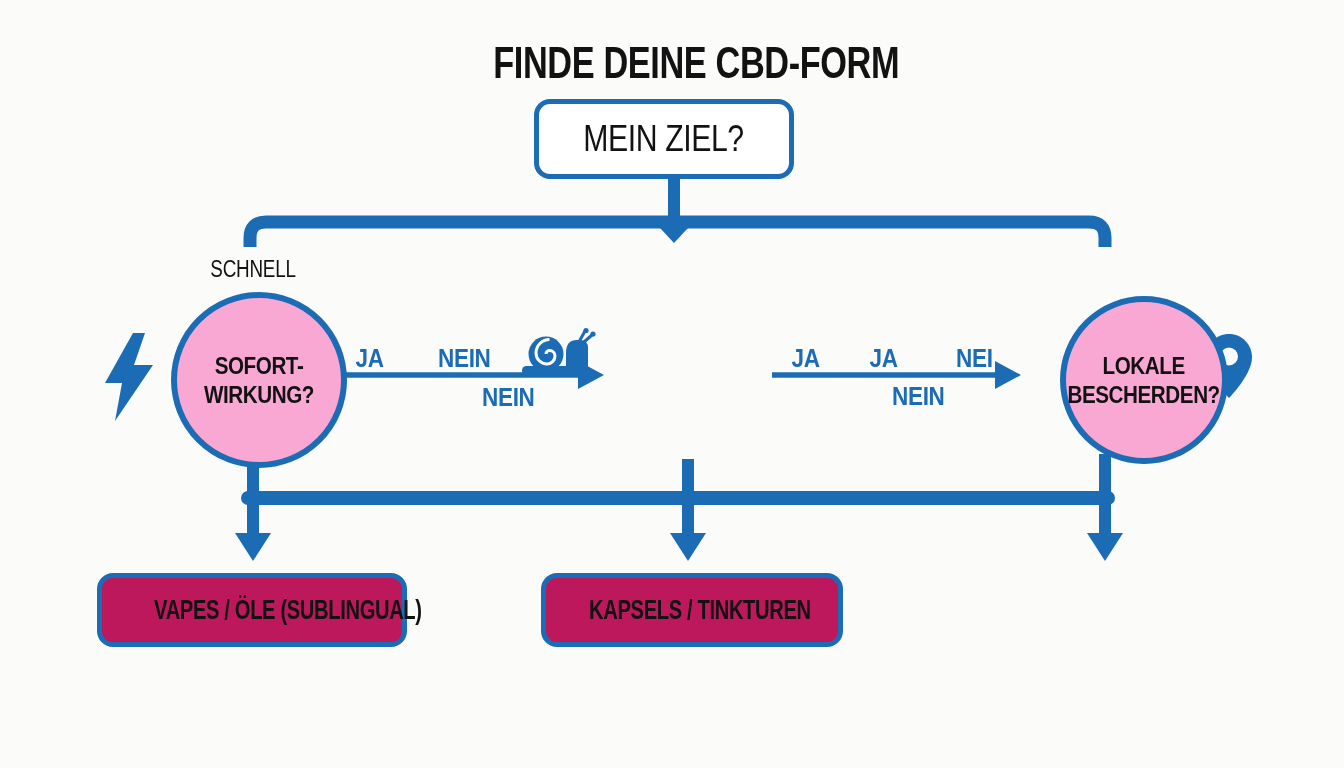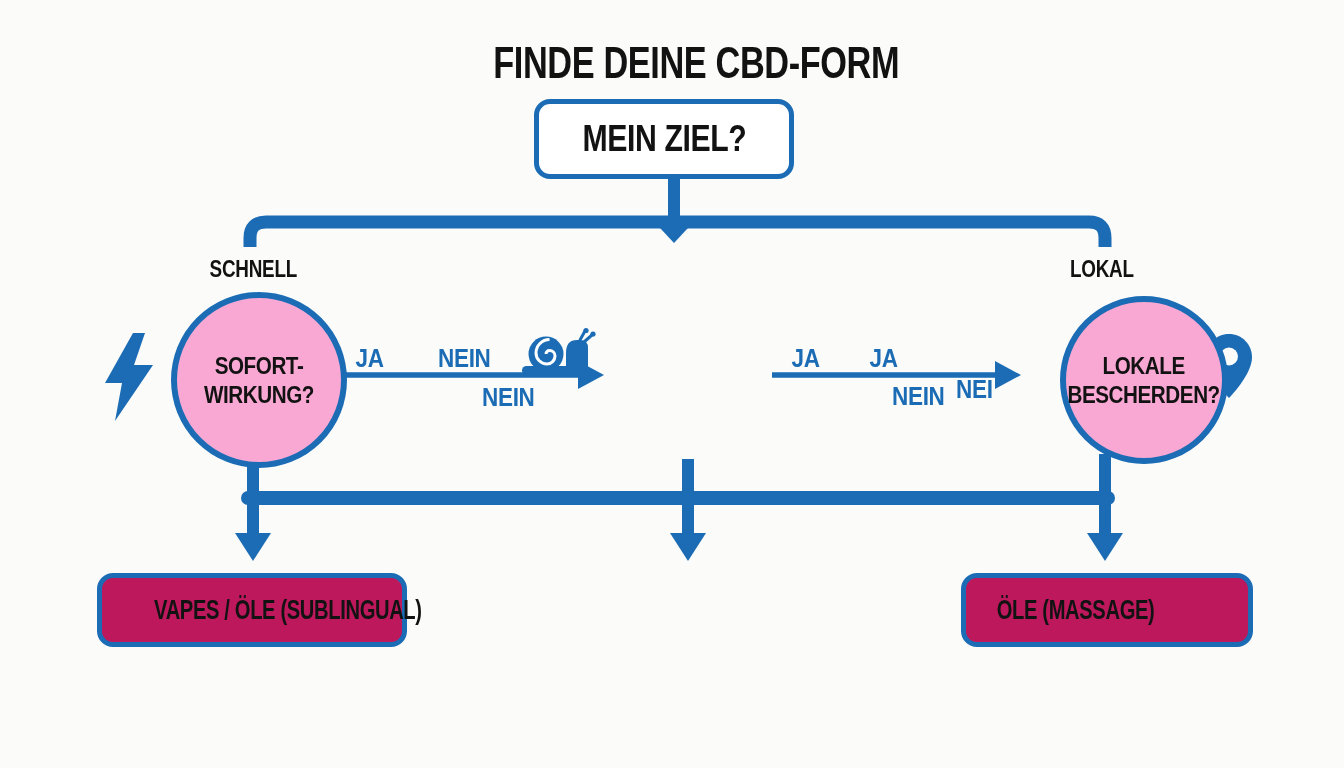--- a/index.html
+++ b/index.html
@@ -16,26 +16,26 @@
   .abs{position:absolute;}
   .title{
     left:0;right:0;top:38px;text-align:center;color:var(--ink);
     font-size:44px;font-weight:bold;letter-spacing:-.5px;z-index:3;padding-left:48px;
   }
   .title .cond{transform:scaleX(.78);}
   .root-box{
     left:534px;top:99px;width:250px;height:70px;
     border:5px solid var(--blue);border-radius:16px;background:#fff;
     display:flex;align-items:center;justify-content:center;
-    color:var(--ink);font-size:36px;font-weight:bold;letter-spacing:-.5px;z-index:3;
+    color:var(--ink);font-size:36px;font-weight:normal;letter-spacing:-.5px;z-index:3;
   }
   .root-box .cond{transform:scaleX(.84);}
   .col-label{
     top:256px;width:200px;text-align:center;color:var(--ink);
-    font-size:23px;font-weight:bold;letter-spacing:-.3px;z-index:3;
+    font-size:23px;font-weight:normal;letter-spacing:-.3px;z-index:3;
   }
   .col-label .cond{transform:scaleX(.82);}
   .node{
     border:6px solid var(--blue);border-radius:50%;background:#f9a8d4;
     display:flex;align-items:center;justify-content:center;z-index:2;
   }
   .node-text{
     text-align:center;color:var(--ink);font-size:24px;font-weight:bold;
     line-height:1.22;letter-spacing:-.5px;transform:scaleX(.86);white-space:nowrap;
   }
@@ -103,23 +103,20 @@
     <span class="cond">FINDE DEINE CBD-FORM</span>
   </div>
 
   <div class="abs root-box">
     <span class="cond">MEIN ZIEL?</span>
   </div>
 
   <div class="abs col-label" style="left:153px;">
     <span class="cond">SCHNELL</span>
   </div>
-  <div class="abs col-label" style="left:1002px;">
-    <span class="cond">LOKAL</span>
-  </div>
 
   <div class="abs node" style="left:171px;top:292px;width:164px;height:164px;">
     <div class="node-text">
       <div>SOFORT-</div>
       <div>WIRKUNG?</div>
     </div>
   </div>
   <div class="abs node" style="left:1060px;top:296px;width:156px;height:156px;">
     <div class="node-text">
       <div>LOKALE</div>
@@ -136,27 +133,27 @@
   <div class="abs edge-label" style="left:458px;top:383px;">
     <span class="cond">NEIN</span>
   </div>
 
   <div class="abs edge-label" style="left:756px;top:344px;">
     <span class="cond">JA</span>
   </div>
   <div class="abs edge-label" style="left:834px;top:344px;">
     <span class="cond">JA</span>
   </div>
-  <div class="abs edge-label" style="left:924px;top:344px;margin-top:31px;">
+  <div class="abs edge-label" style="left:924px;top:344px;">
     <span class="cond">NEI</span>
   </div>
   <div class="abs edge-label" style="left:868px;top:382px;">
     <span class="cond">NEIN</span>
   </div>
 
   <div class="abs result-box" style="left:97px;width:300px;">
     <span class="cond">VAPES / ÖLE (SUBLINGUAL)</span>
   </div>
-  <div class="abs result-box" style="left:961px;width:282px;">
-    <span class="cond">ÖLE (MASSAGE)</span>
+  <div class="abs result-box" style="left:541px;width:292px;">
+    <span class="cond">KAPSELS / TINKTUREN</span>
   </div>
 
 </div>
 
 </body></html>

